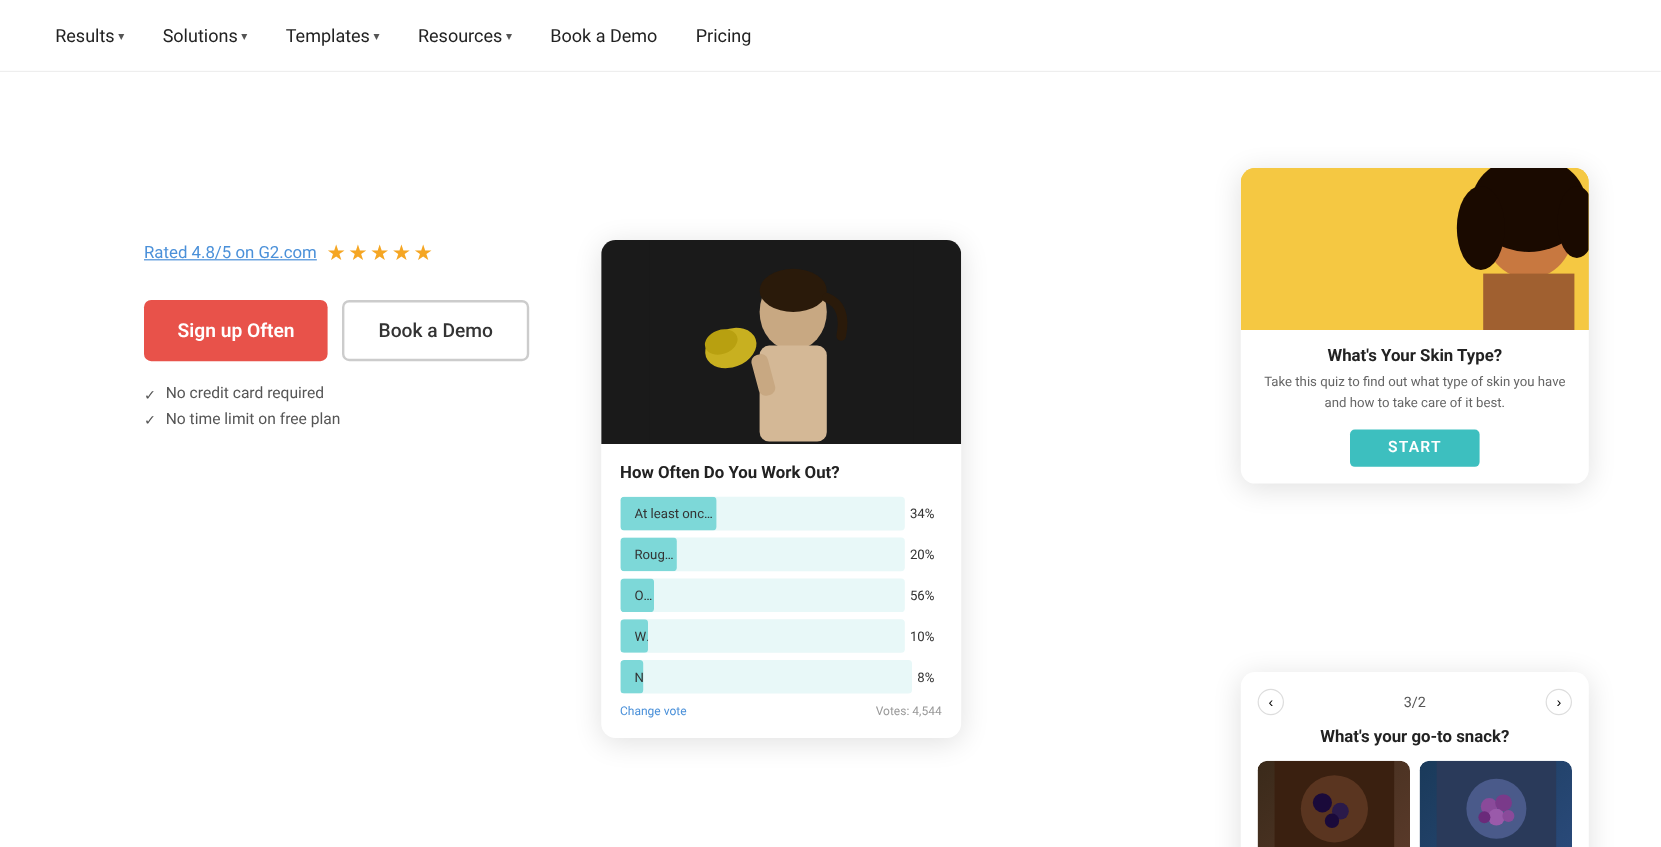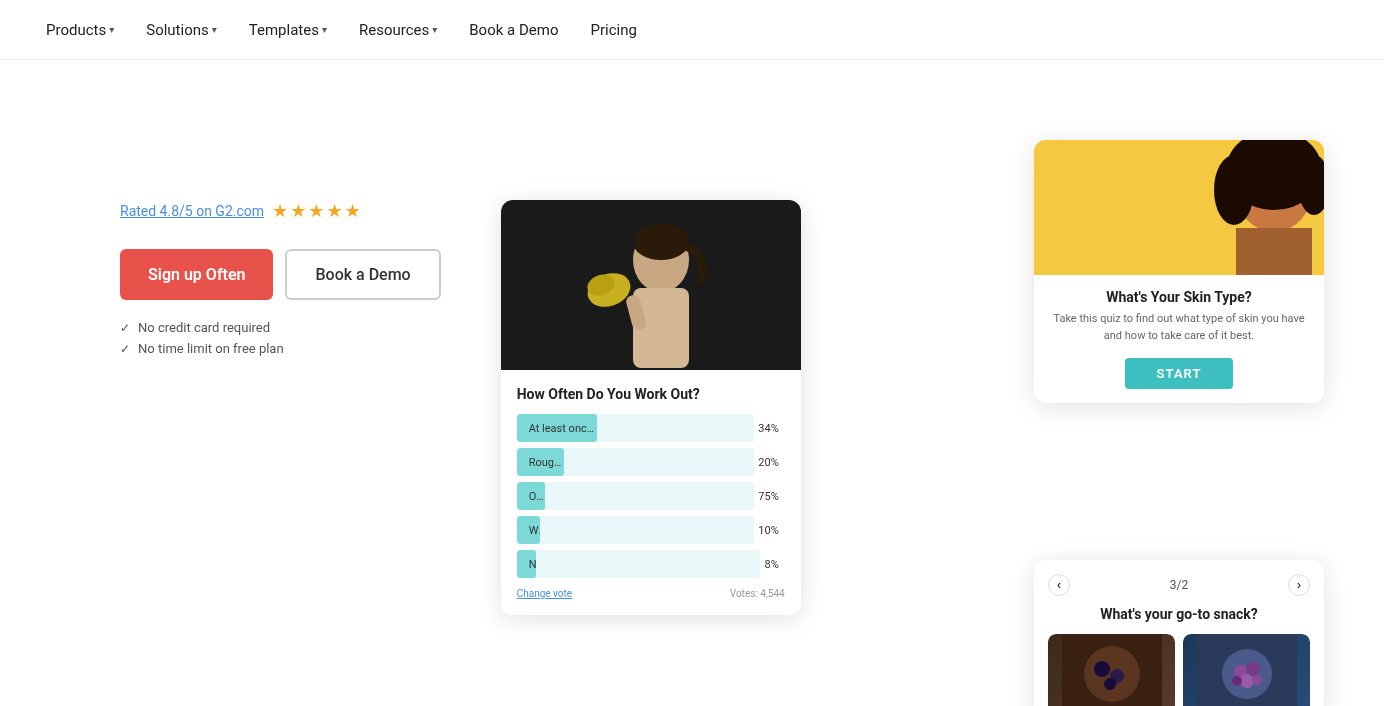--- a/index.html
+++ b/index.html
@@ -115,21 +115,21 @@
       background: #1a1a1a;
       position: relative; overflow: hidden; display: flex; align-items: center; justify-content: center;
     }
   </style>
 </head>
 <body>
 
 <nav>
   <div class="nav-links">
     <button class="nav-item">
-      <span>Products</span>
+      <span>Results</span>
       <span class="chevron">▾</span>
     </button>
     <button class="nav-item">
       <span>Solutions</span>
       <span class="chevron">▾</span>
     </button>
     <button class="nav-item">
       <span>Templates</span>
       <span class="chevron">▾</span>
     </button>
@@ -227,21 +227,21 @@
             </div>
             <div class="poll-bar-row">
               <div style="display: flex; align-items: center; gap: 4px; margin-bottom: 4px;">
                 <div style="flex: 1 1 0%;">
                   <div class="poll-bar-track">
                     <div class="poll-bar-fill" style="width: 12%;">
                       <span class="poll-bar-text">Once or twice a week</span>
                     </div>
                   </div>
                 </div>
-                <span class="poll-bar-pct">75%</span>
+                <span class="poll-bar-pct">56%</span>
               </div>
             </div>
             <div class="poll-bar-row">
               <div style="display: flex; align-items: center; gap: 4px; margin-bottom: 4px;">
                 <div style="flex: 1 1 0%;">
                   <div class="poll-bar-track">
                     <div class="poll-bar-fill" style="width: 10%;">
                       <span class="poll-bar-text">When I feel like it</span>
                     </div>
                   </div>
@@ -256,21 +256,21 @@
                     <div class="poll-bar-fill" style="width: 8%;">
                       <span class="poll-bar-text">Never</span>
                     </div>
                   </div>
                 </div>
                 <span class="poll-bar-pct">8%</span>
               </div>
             </div>
           </div>
         <div class="poll-footer">
-          <span style="cursor:pointer;color:#4a90d9;font-size:10px;text-decoration:underline;">Change vote</span>
+          <span style="cursor:pointer;color:#4a90d9;font-size:10px;">Change vote</span>
           <span style="font-size:10px;color:#999;">Votes: 4,544</span>
         </div>
       </div>
     </div>
 
     <div class="skin-card">
       <div class="skin-img">
         <svg width="290" height="135" viewBox="0 0 290 135" xmlns="http://www.w3.org/2000/svg">
           <rect width="290" height="135" fill="#f5c842"></rect>
 

